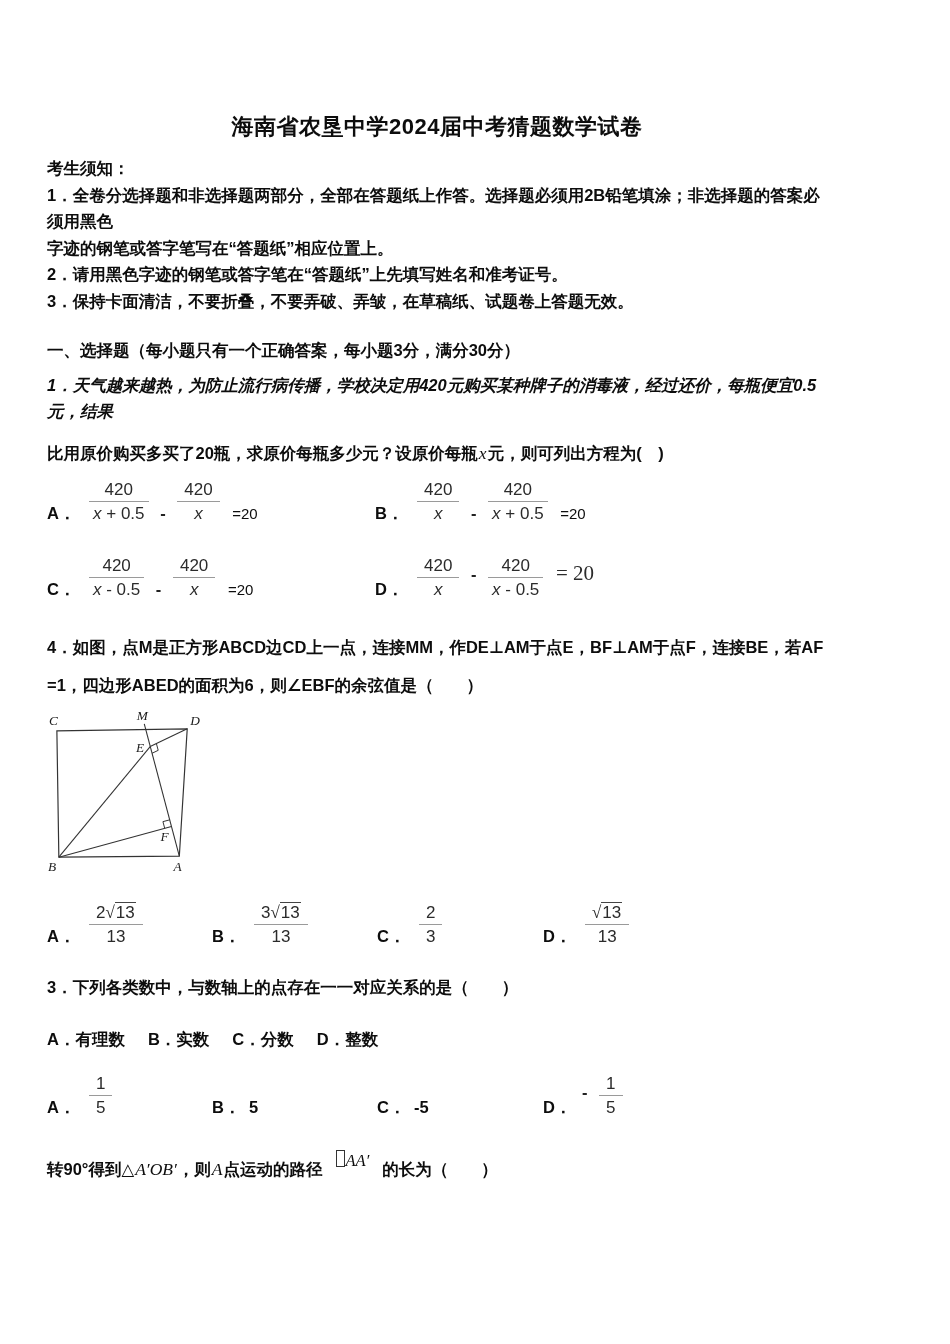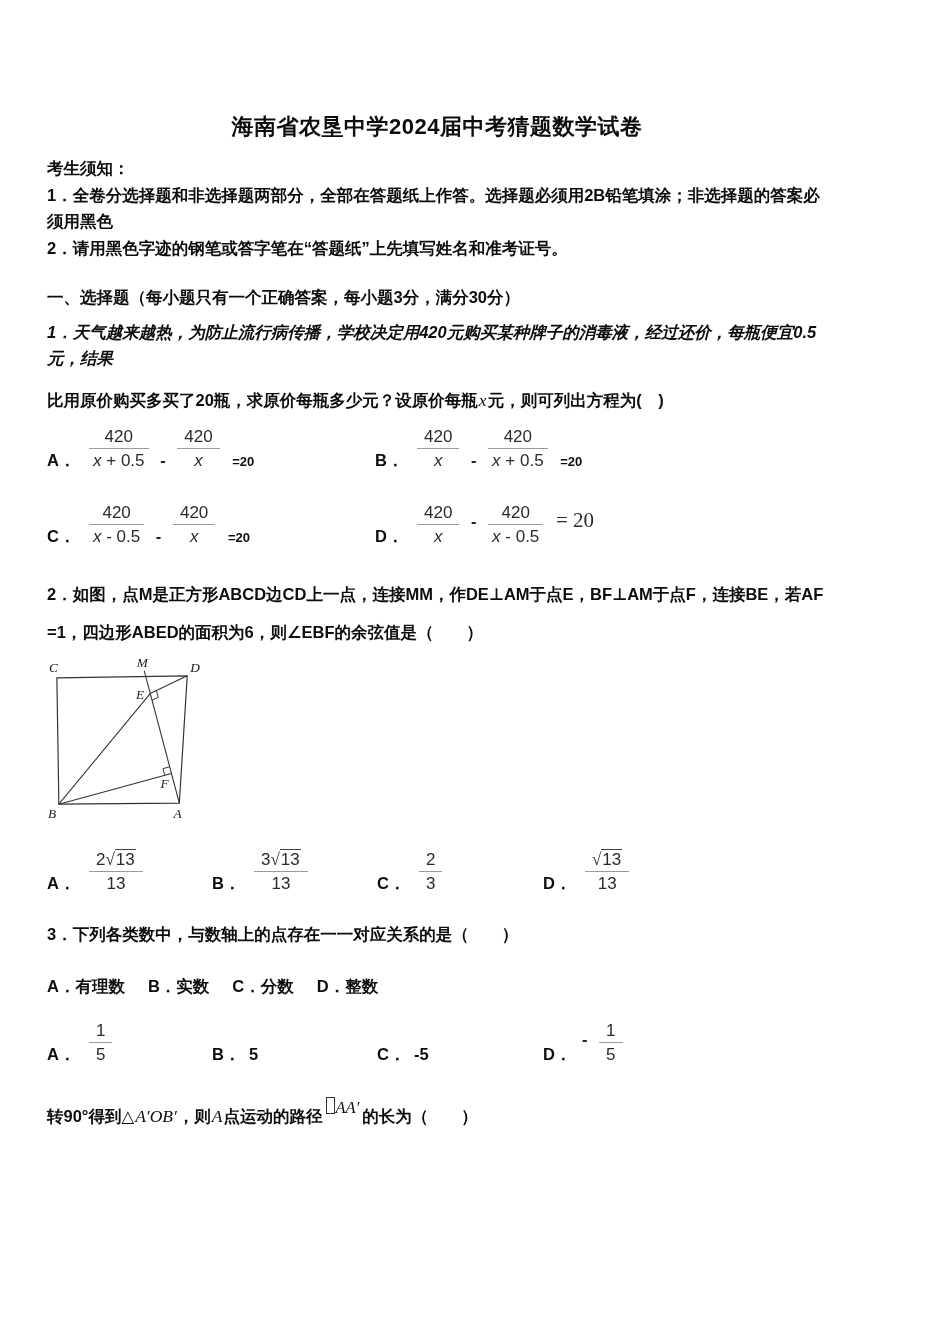--- a/index.html
+++ b/index.html
@@ -18,21 +18,21 @@
   .q1-l2{margin-top:16px;}
   
   .mvar{font-family:"Liberation Serif","DejaVu Serif",serif;font-style:italic;font-weight:400;font-size:17.5px;padding:0 1px;}
   
   .frac{display:inline-block;text-align:center;font-family:Liberation Sans, sans-serif;
         font-weight:400;color:#2b2b2b;font-size:17px;line-height:1.12;margin:0 5px;}
   .frac .num{display:block;padding:0 7px 2px 7px;border-bottom:1.5px solid #9a9a9a;}
   .frac .den{display:block;padding:2px 4px 0 4px;white-space:nowrap;}
   .frac .den i{font-style:italic;}
   .minus{font-weight:700;color:#222;margin:0 2px;}
-  .eq{font-weight:700;font-size:13px;margin-left:3px;}
+  .eq{font-weight:400;font-size:15px;margin-left:3px;}
   .eq.serif{font-family:"Liberation Serif","DejaVu Serif",serif;font-weight:400;font-size:21px;color:#2b2b2b;}
   .raised{vertical-align:15px;}
   
   .optgrid{margin-top:14px;}
   .optrow2{display:flex;align-items:flex-end;}
   .optrow2 .cell{width:328px;}
   .optrow2 .cell.wide{width:auto;}
   .row-gap{margin-top:31px;}
   .olabel{margin-right:4px;}
   
@@ -50,35 +50,37 @@
   .optrow4 .oc:last-child{width:auto;}
   
   .q3-line{margin-top:26px;}
   .q3-opts{margin-top:26px;}
   .q3-opts span{margin-right:23px;}
   .q4-line{margin-top:9px;}
   
   .q5-l1{margin-top:31px;}
   .q5-l2{margin-top:29px;}
   .arc{display:inline-block;font-family:"Liberation Serif","DejaVu Serif",serif;font-weight:400;
-       font-style:italic;font-size:16.5px;vertical-align:9px;margin:0 3px;}
+       font-style:italic;font-size:16.5px;vertical-align:9px;margin:0 13px;}
   .arc .box{display:inline-block;width:7px;height:15px;border:1.3px solid #333;vertical-align:-1px;margin-right:1px;}
   svg text{font-family:"Liberation Serif","DejaVu Serif",serif;font-style:italic;font-weight:400;font-size:13.5px;fill:#1a1a1a;}
 </style>
 </head>
 <body>
 
 <div class="page">
 
   <h1 class="title">海南省农垦中学2024届中考猜题数学试卷</h1>
 
   <div class="notice">
     <p>考生须知：</p>
     <p>1．全卷分选择题和非选择题两部分，全部在答题纸上作答。选择题必须用2B铅笔填涂；非选择题的答案必须用黑色</p>
+    <p>字迹的钢笔或答字笔写在“答题纸”相应位置上。</p>
     <p>2．请用黑色字迹的钢笔或答字笔在“答题纸”上先填写姓名和准考证号。</p>
+    <p>3．保持卡面清洁，不要折叠，不要弄破、弄皱，在草稿纸、试题卷上答题无效。</p>
   </div>
 
   <div class="sec-heading">一、选择题（每小题只有一个正确答案，每小题3分，满分30分）</div>
 
   <div class="qline q1-l1">1．天气越来越热，为防止流行病传播，学校决定用420元购买某种牌子的消毒液，经过还价，每瓶便宜0.5元，结果</div>
   <div class="qline q1-l2">
     <span>比用原价购买多买了20瓶，求原价每瓶多少元？设原价每瓶</span><span class="mvar">x</span><span>元，则可列出方程为(　)</span>
   </div>
 
   <div class="optgrid">
@@ -109,21 +111,21 @@
       <div class="cell wide">
         <span class="olabel">D．</span>
         <span class="frac"><span class="num">420</span><span class="den"><i>x</i><span></span></span></span>
         <span class="minus raised">-</span>
         <span class="frac"><span class="num">420</span><span class="den"><i>x</i><span> - 0.5</span></span></span>
         <span class="eq serif raised">= 20</span>
       </div>
     </div>
   </div>
 
-  <div class="qline q2-l1">2．如图，点M是正方形ABCD边CD上一点，连接MM，作DE⊥AM于点E，BF⊥AM于点F，连接BE，若AF</div>
+  <div class="qline q2-l1">4．如图，点M是正方形ABCD边CD上一点，连接MM，作DE⊥AM于点E，BF⊥AM于点F，连接BE，若AF</div>
   <div class="qline q2-l2">=1，四边形ABED的面积为6，则∠EBF的余弦值是（　　）</div>
 
   <div class="fig">
     <svg width="158" height="168" viewBox="0 0 160 170">
 
       <polygon points="10,22 142,20 134,149 12,150" fill="none" stroke="#333" stroke-width="1.2"></polygon>
 
       <line x1="134" y1="149" x2="98.5" y2="15" stroke="#333" stroke-width="1.1"></line>
 
       <line x1="142" y1="20" x2="104.5" y2="38" stroke="#333" stroke-width="1.1"></line>

